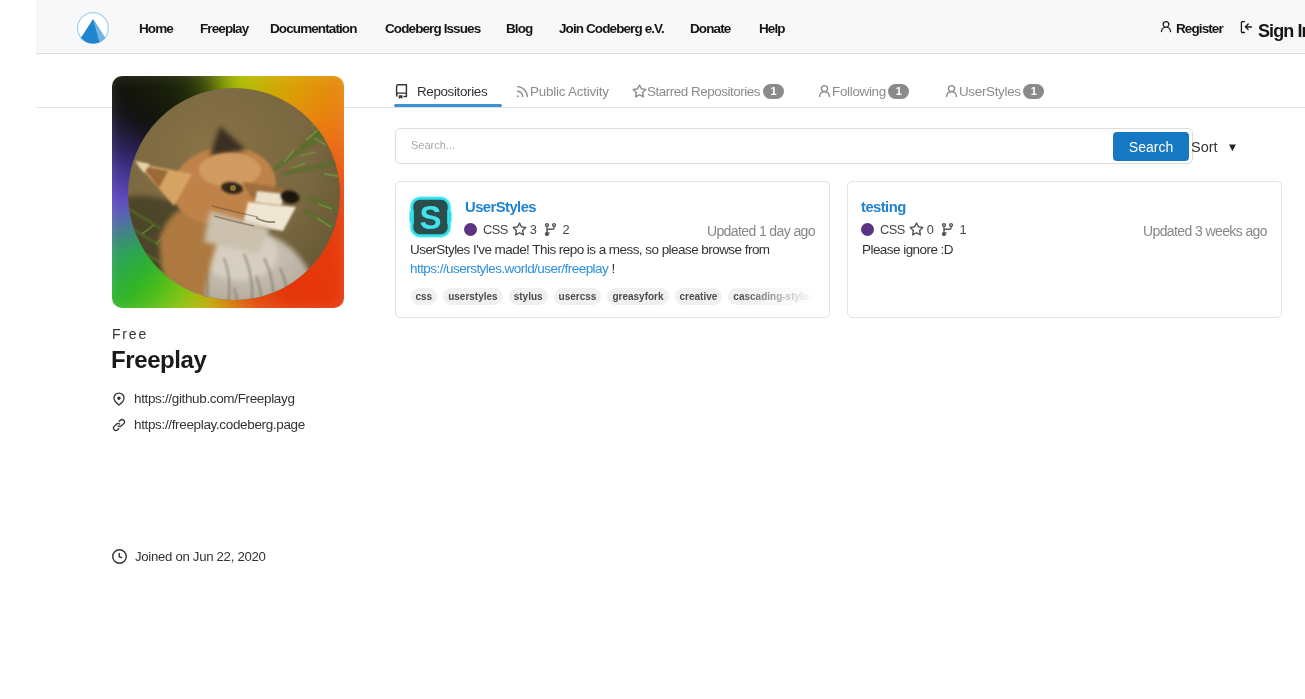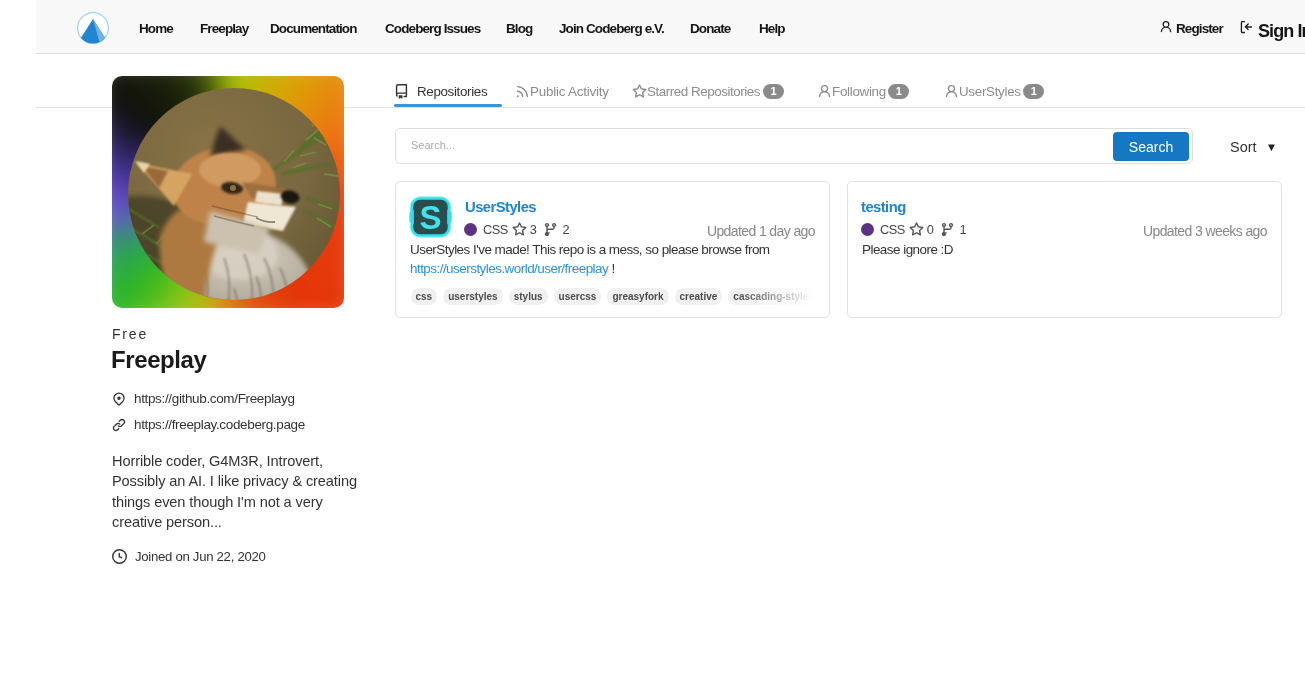--- a/index.html
+++ b/index.html
@@ -18,21 +18,21 @@
 .tab { position:absolute; top:75px; height:32px; display:flex; align-items:center; color:#8c8c8c; font-size:13.4px; }
 .tab svg { flex:none; }
 .tab .badge { background:#8a8a8a; color:#fff; font-size:11px; font-weight:bold; border-radius:9px; min-width:21px; height:15px; display:flex; align-items:center; justify-content:center; padding:0 6px; }
 #tab-active { left:358px; width:108px; justify-content:flex-start; color:#333; gap:8px; }
 #tab-active::after { content:""; position:absolute; left:0; bottom:0px; width:108px; height:3px; border-radius:2px; background:#3c93d4; }
 
 
 #searchwrap { position:absolute; left:359px; top:128px; width:798px; height:36px; border:1px solid #ddd; border-radius:5px; background:#fff; }
 #searchwrap .ph { position:absolute; left:15px; top:10px; font-size:11px; color:#a8a8a8; }
 #searchbtn { position:absolute; right:3px; top:3px; width:76px; height:29px; background:#1678c2; border-radius:4px; color:#fff; font-size:14px; display:flex; align-items:center; justify-content:center; }
-#sort { position:absolute; left:1194px; top:139px; font-size:14.5px; color:#333; }
+#sort { position:absolute; left:1155px; top:139px; font-size:14.5px; color:#333; }
 
 
 .card { position:absolute; top:181px; width:435px; height:137px; background:#fff; border:1px solid #e2e2e2; border-radius:5px; }
 #card1 { left:359px; }
 #card2 { left:811px; }
 .rtitle { position:absolute; font-size:14.8px; font-weight:bold; color:#2183d0; letter-spacing:-0.55px; }
 .meta { position:absolute; display:flex; align-items:center; color:#454545; font-size:12.8px; letter-spacing:-0.5px; }
 .meta .dot { width:13px; height:13px; border-radius:50%; background:#5a3482; margin-right:6px; }
 .meta svg { margin:0 3px 0 4px; }
 .meta svg.fk { margin:0 4px 0 7px; }
@@ -302,21 +302,20 @@
         <path d="m12.596 11.596-3.535 3.536a1.5 1.5 0 0 1-2.122 0l-3.535-3.536a6.5 6.5 0 1 1 9.192-9.193 6.5 6.5 0 0 1 0 9.193Zm-1.06-8.132v-.001a5 5 0 1 0-7.072 7.072L8 14.07l3.536-3.534a5 5 0 0 0 0-7.072ZM8 9a2 2 0 1 1-.001-3.999A2 2 0 0 1 8 9Z"></path>
       </svg>
     <span>https://github.com/Freeplayg</span>
   </div>
   <div class="siderow" style="top:417px">
     <svg width="14" height="14" viewBox="0 0 16 16" fill="#333">
         <path d="m7.775 3.275 1.25-1.25a3.5 3.5 0 1 1 4.95 4.95l-2.5 2.5a3.5 3.5 0 0 1-4.95 0 .751.751 0 0 1 .018-1.042.751.751 0 0 1 1.042-.018 1.998 1.998 0 0 0 2.83 0l2.5-2.5a2.002 2.002 0 0 0-2.83-2.83l-1.25 1.25a.751.751 0 0 1-1.042-.018.751.751 0 0 1-.018-1.042Zm-4.69 9.64a1.998 1.998 0 0 0 2.83 0l1.25-1.25a.751.751 0 0 1 1.042.018.751.751 0 0 1 .018 1.042l-1.25 1.25a3.5 3.5 0 1 1-4.95-4.95l2.5-2.5a3.5 3.5 0 0 1 4.95 0 .751.751 0 0 1-.018 1.042.751.751 0 0 1-1.042.018 1.998 1.998 0 0 0-2.83 0l-2.5 2.5a1.998 1.998 0 0 0 0 2.83Z"></path>
       </svg>
     <span>https://freeplay.codeberg.page</span>
   </div>
-  <div id="bio">Horrible coder, G4M3R, Introvert,<br>Possibly an AI. I like privacy &amp; creating<br>things even though I'm not a very<br>creative person...</div>
   <div class="siderow" style="top:549px">
     <svg width="15" height="15" viewBox="0 0 16 16" fill="#333">
         <path d="M8 0a8 8 0 1 1 0 16A8 8 0 0 1 8 0ZM1.5 8a6.5 6.5 0 1 0 13 0 6.5 6.5 0 0 0-13 0Zm7-3.25v2.992l2.028.812a.75.75 0 0 1-.557 1.392l-2.5-1A.751.751 0 0 1 7 8.25v-3.5a.75.75 0 0 1 1.5 0Z"></path>
       </svg>
     <span style="font-size:13.2px;letter-spacing:-0.3px">Joined on Jun 22, 2020</span>
   </div>
 
 </div>
 
 </body></html>

